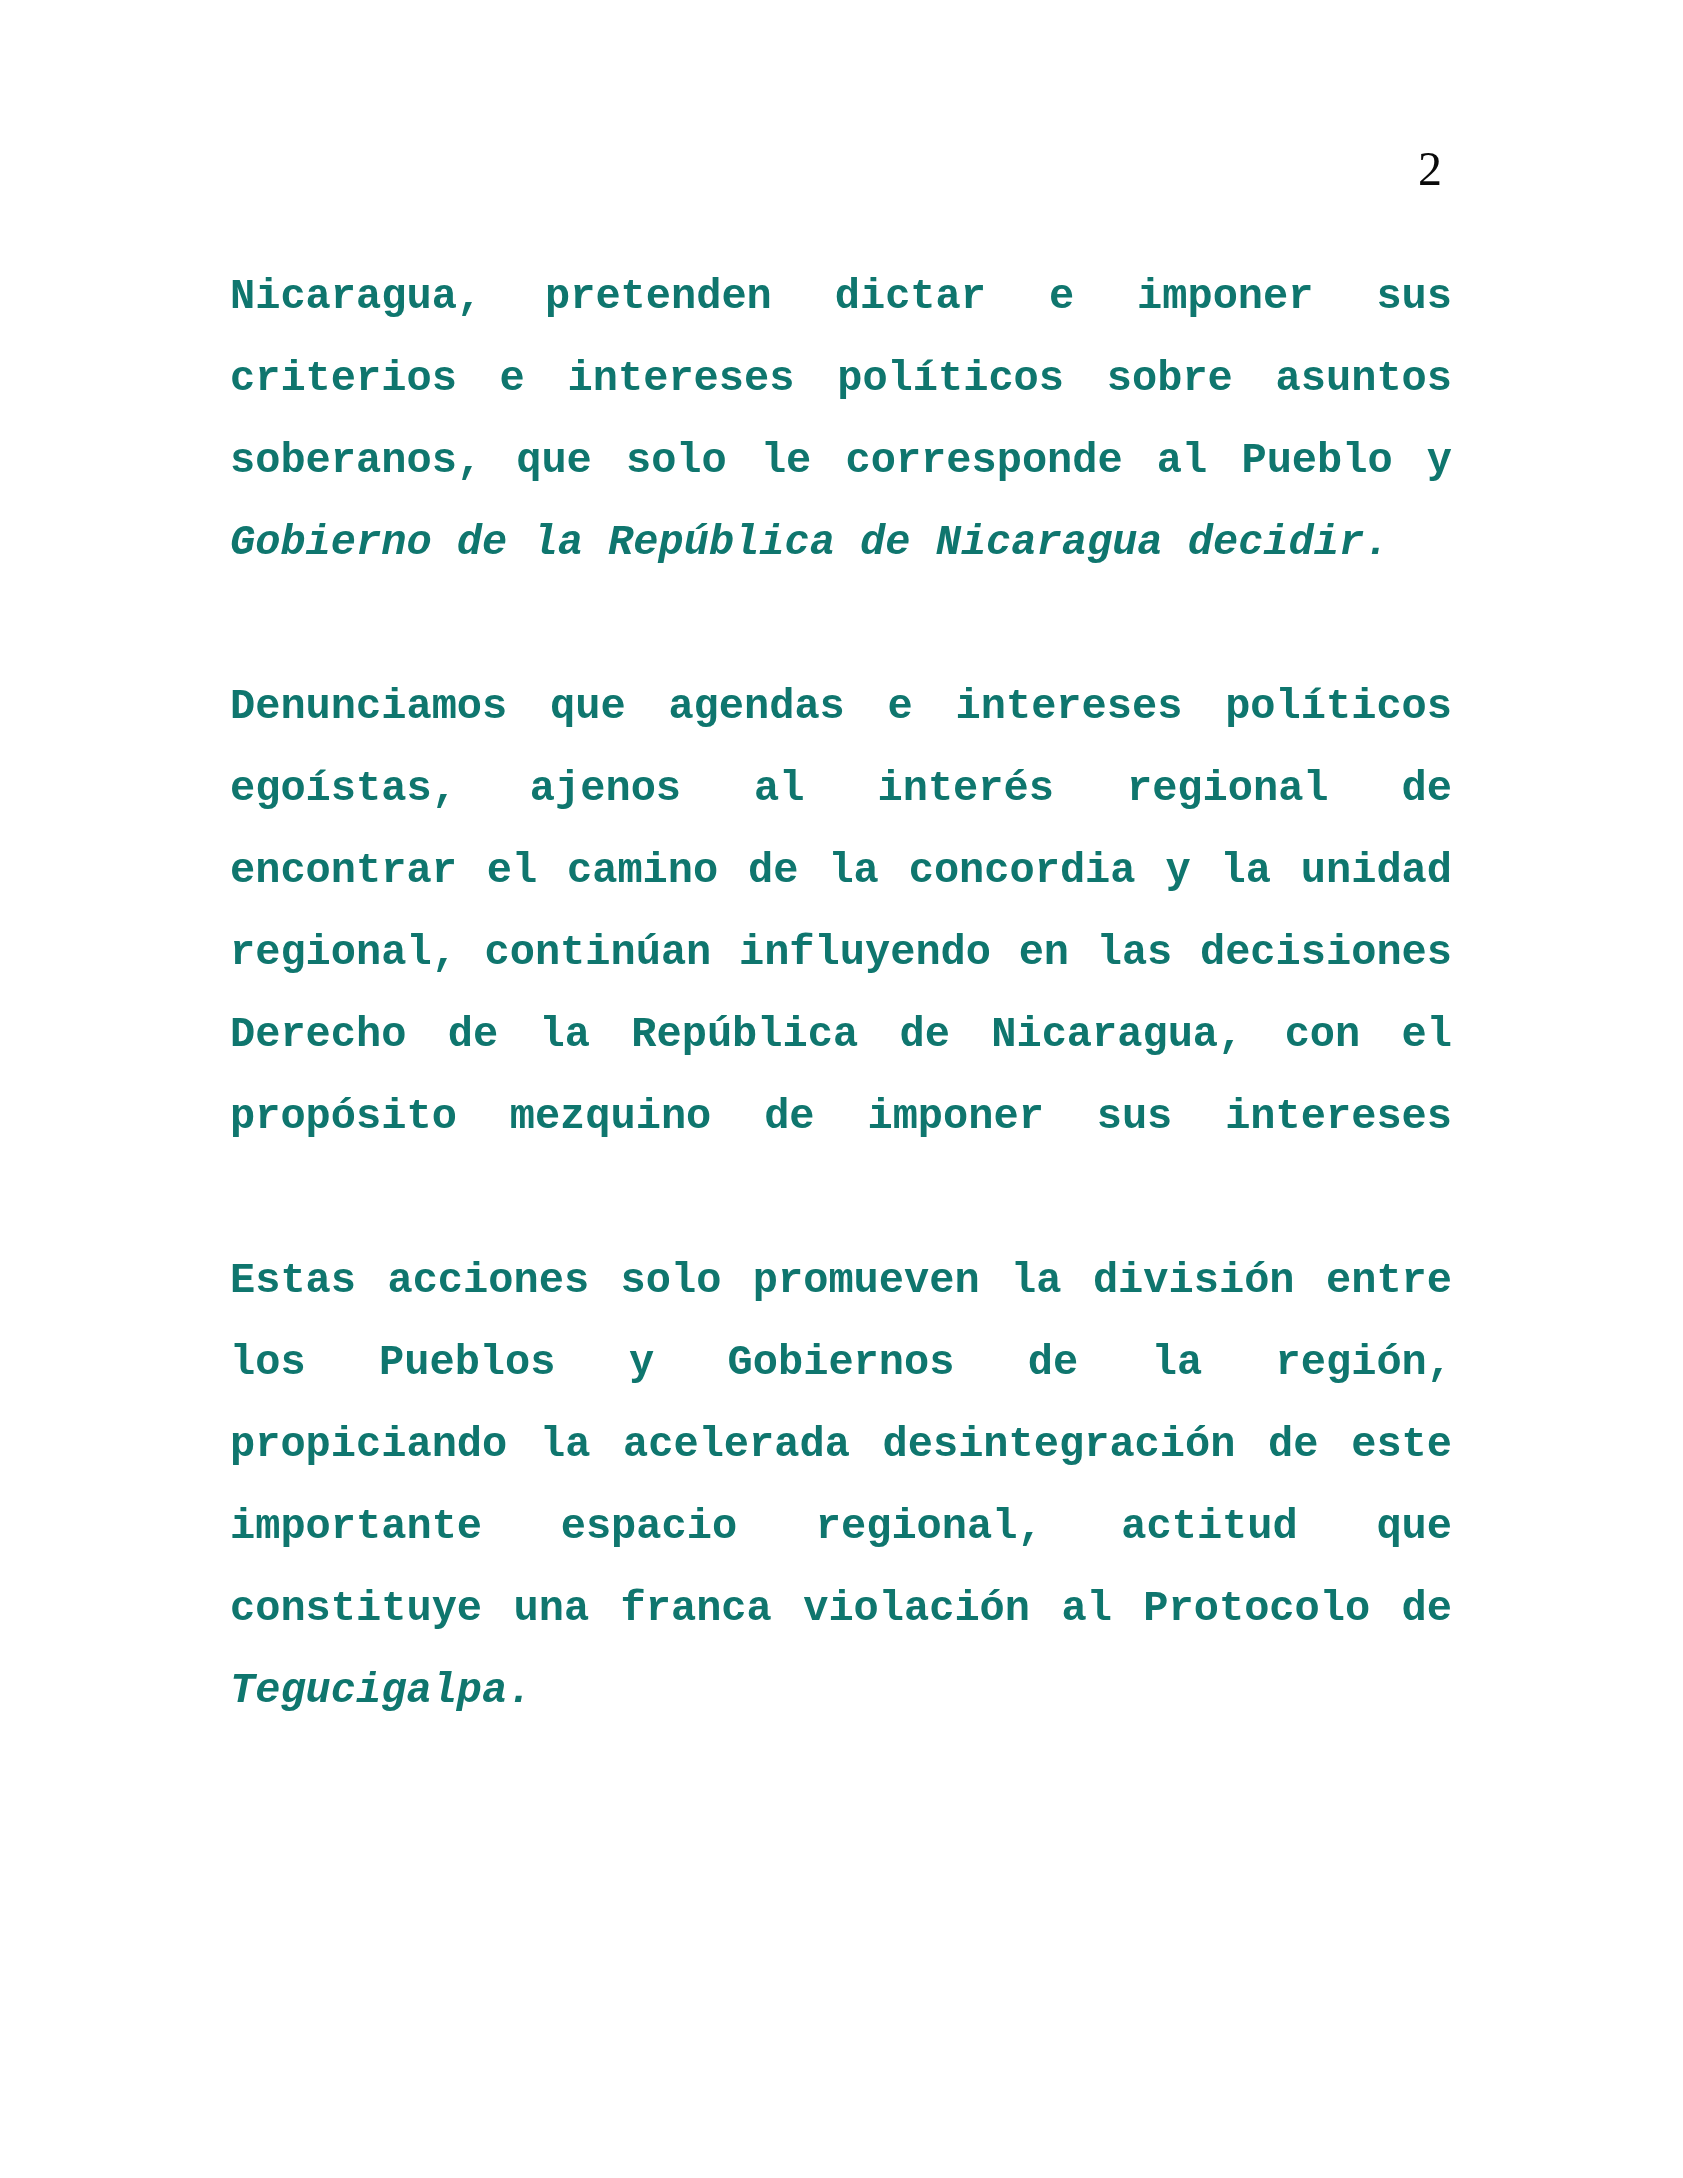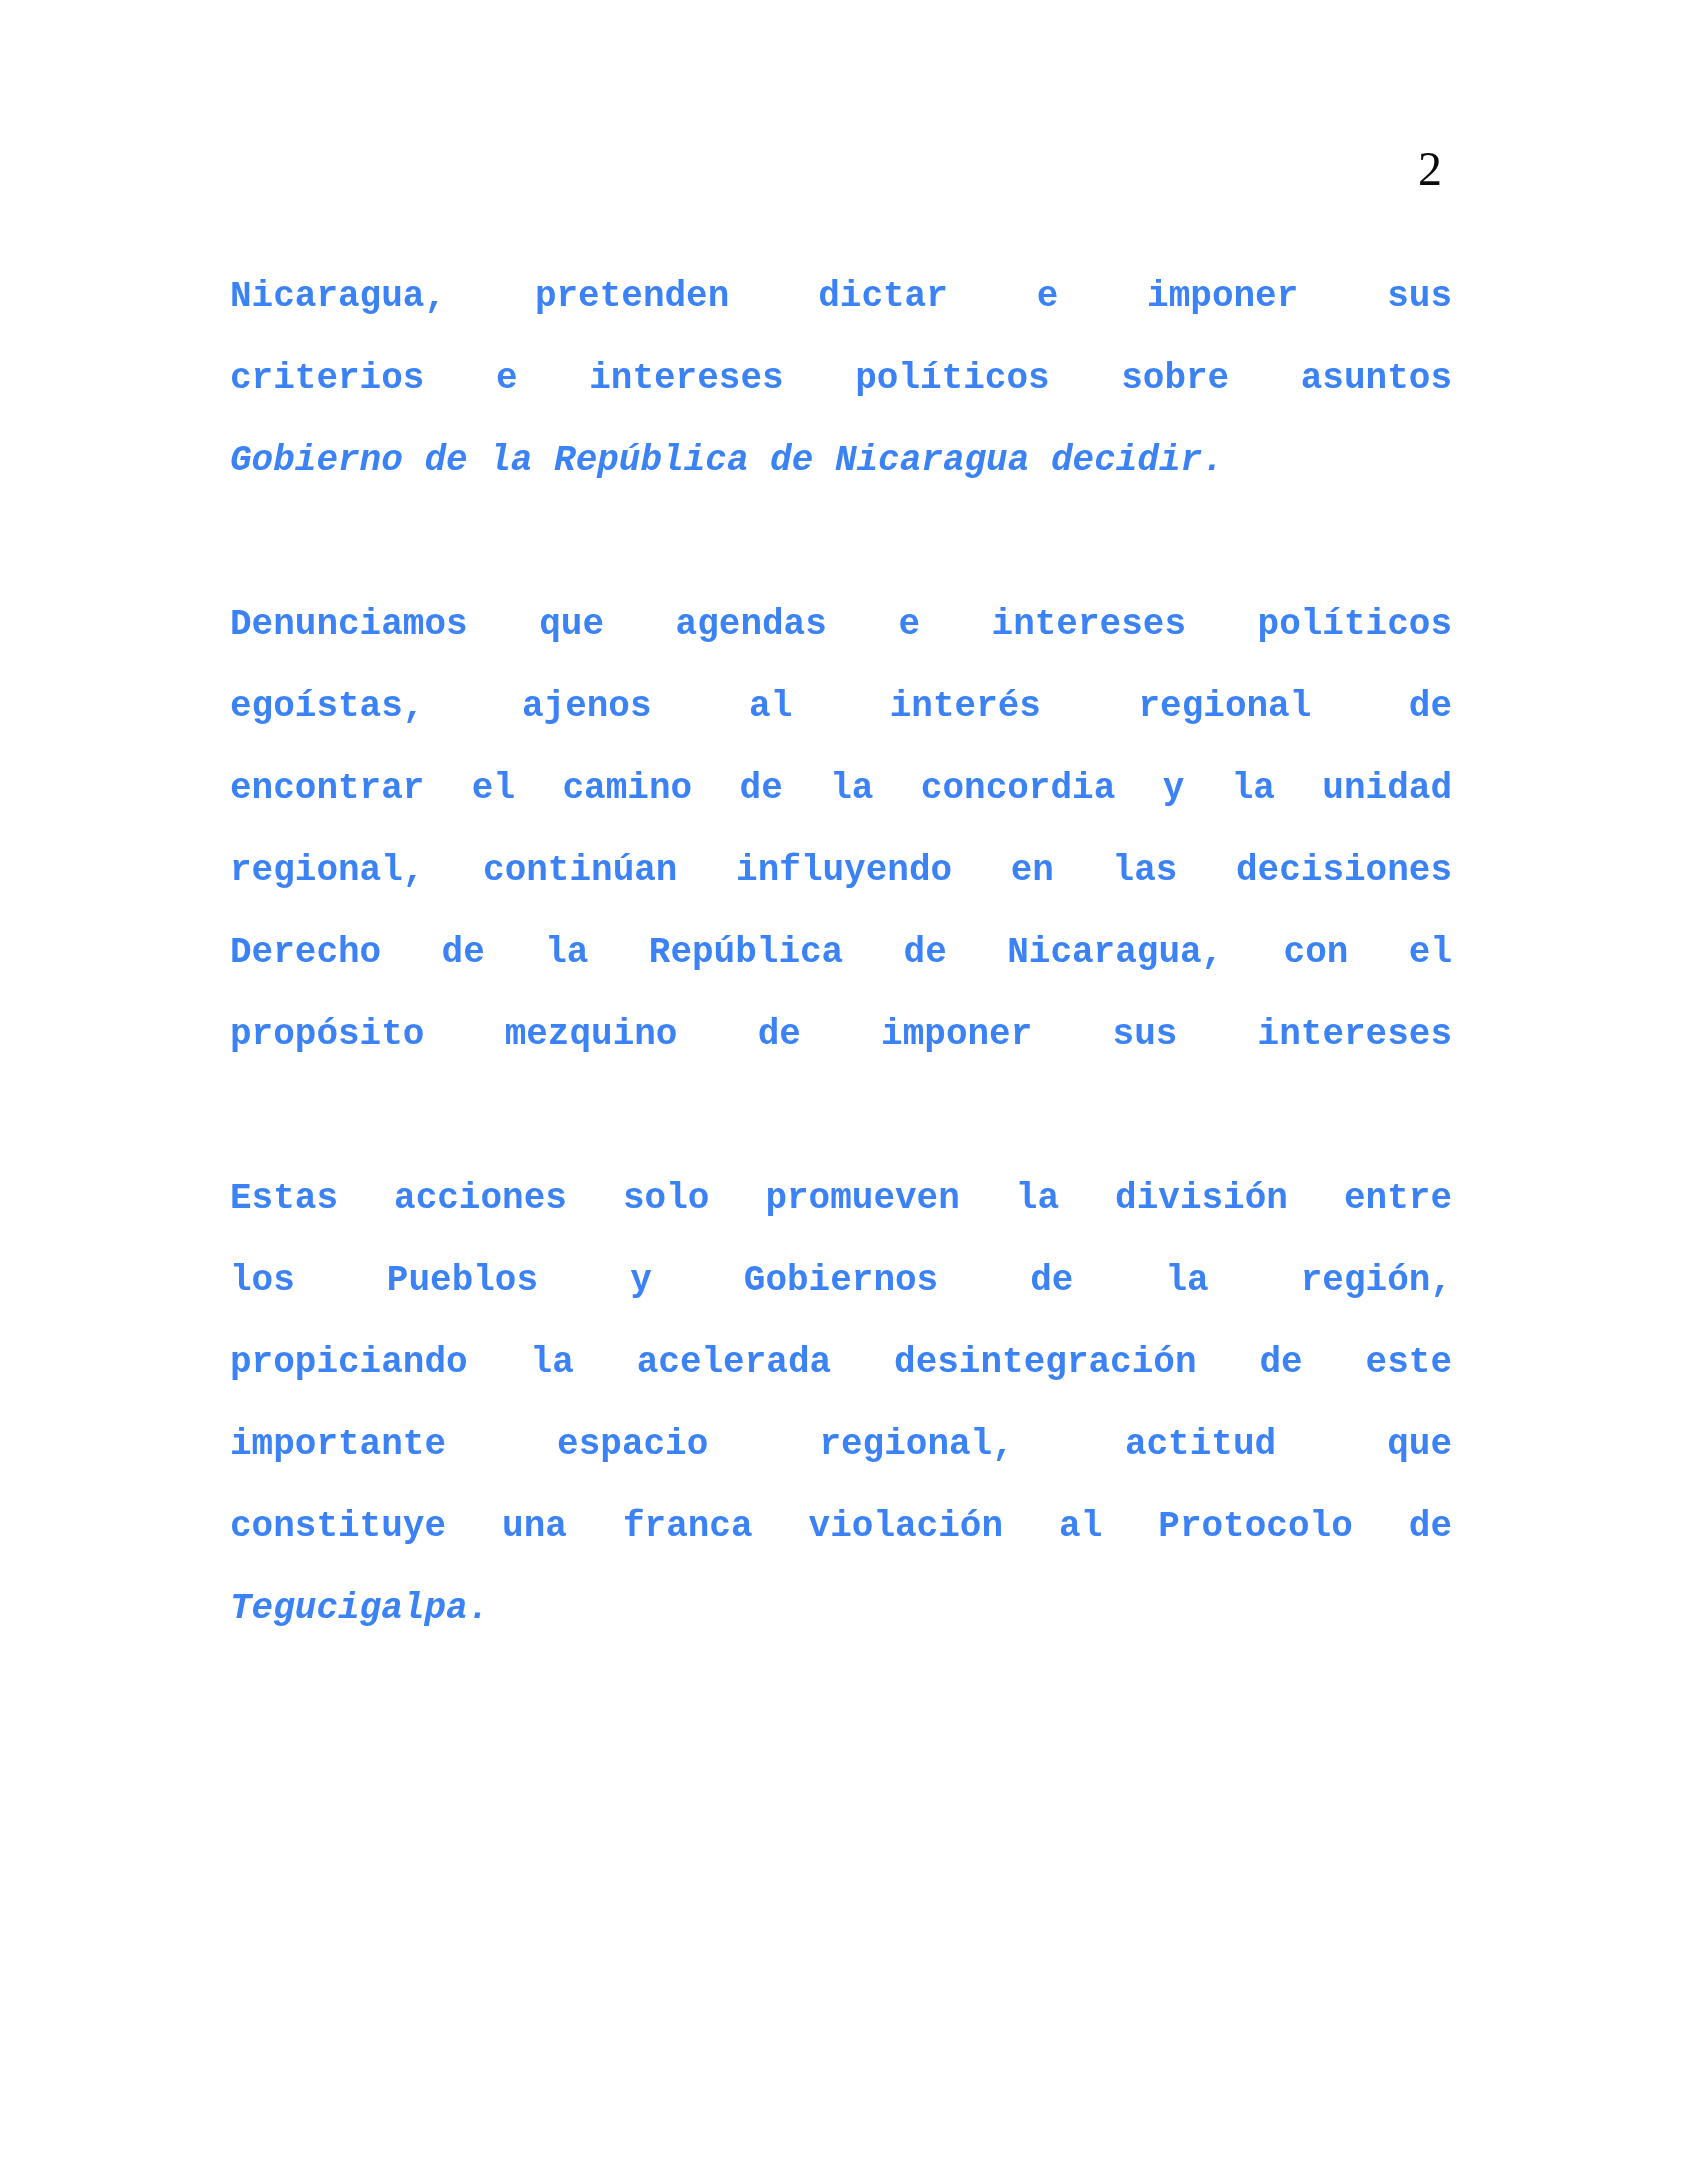--- a/index.html
+++ b/index.html
@@ -24,23 +24,23 @@
     color: #0a0a0a;
     line-height: 1;
   }
   .text-block {
     position: absolute;
     top: 256px;
     left: 230px;
     width: 1222px;
     font-family: "Liberation Mono", "DejaVu Sans Mono", monospace;
     font-weight: bold;
-    font-size: 36px;
+    font-size: 42px;
     line-height: 82px;
-    color: #3b82f6;
+    color: #0f766e;
     -webkit-font-smoothing: antialiased;
   }
   .paragraph {
     margin: 0 0 82px 0;
   }
   .paragraph:last-child {
     margin-bottom: 0;
   }
   .line {
     text-align: justify;
@@ -58,20 +58,21 @@
 
 <div class="page">
 
   <div class="page-number">2</div>
 
   <div class="text-block">
 
     <div class="paragraph">
       <div class="line">Nicaragua, pretenden dictar e imponer sus</div>
       <div class="line">criterios e intereses políticos sobre asuntos</div>
+      <div class="line">soberanos, que solo le corresponde al Pueblo y</div>
       <div class="line last">Gobierno de la República de Nicaragua decidir.</div>
     </div>
 
     <div class="paragraph">
       <div class="line">Denunciamos que agendas e intereses políticos</div>
       <div class="line">egoístas, ajenos al interés regional de</div>
       <div class="line">encontrar el camino de la concordia y la unidad</div>
       <div class="line">regional, continúan influyendo en las decisiones</div>
       <div class="line">Derecho de la República de Nicaragua, con el</div>
       <div class="line">propósito mezquino de imponer sus intereses</div>

